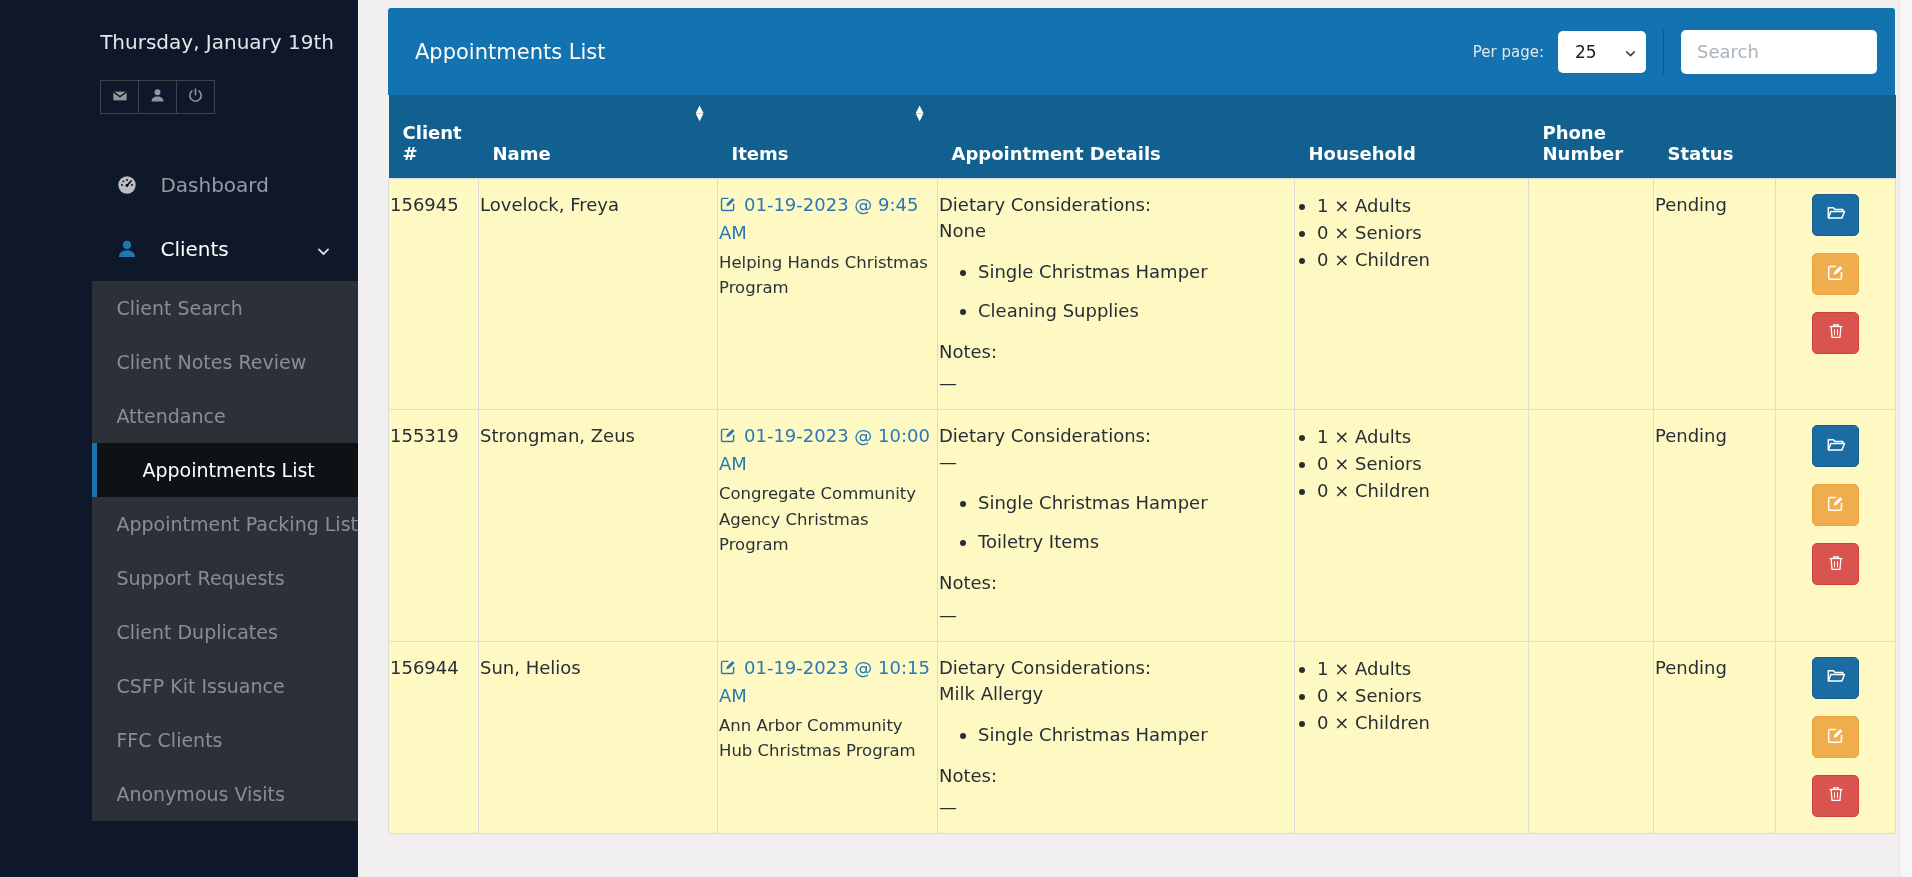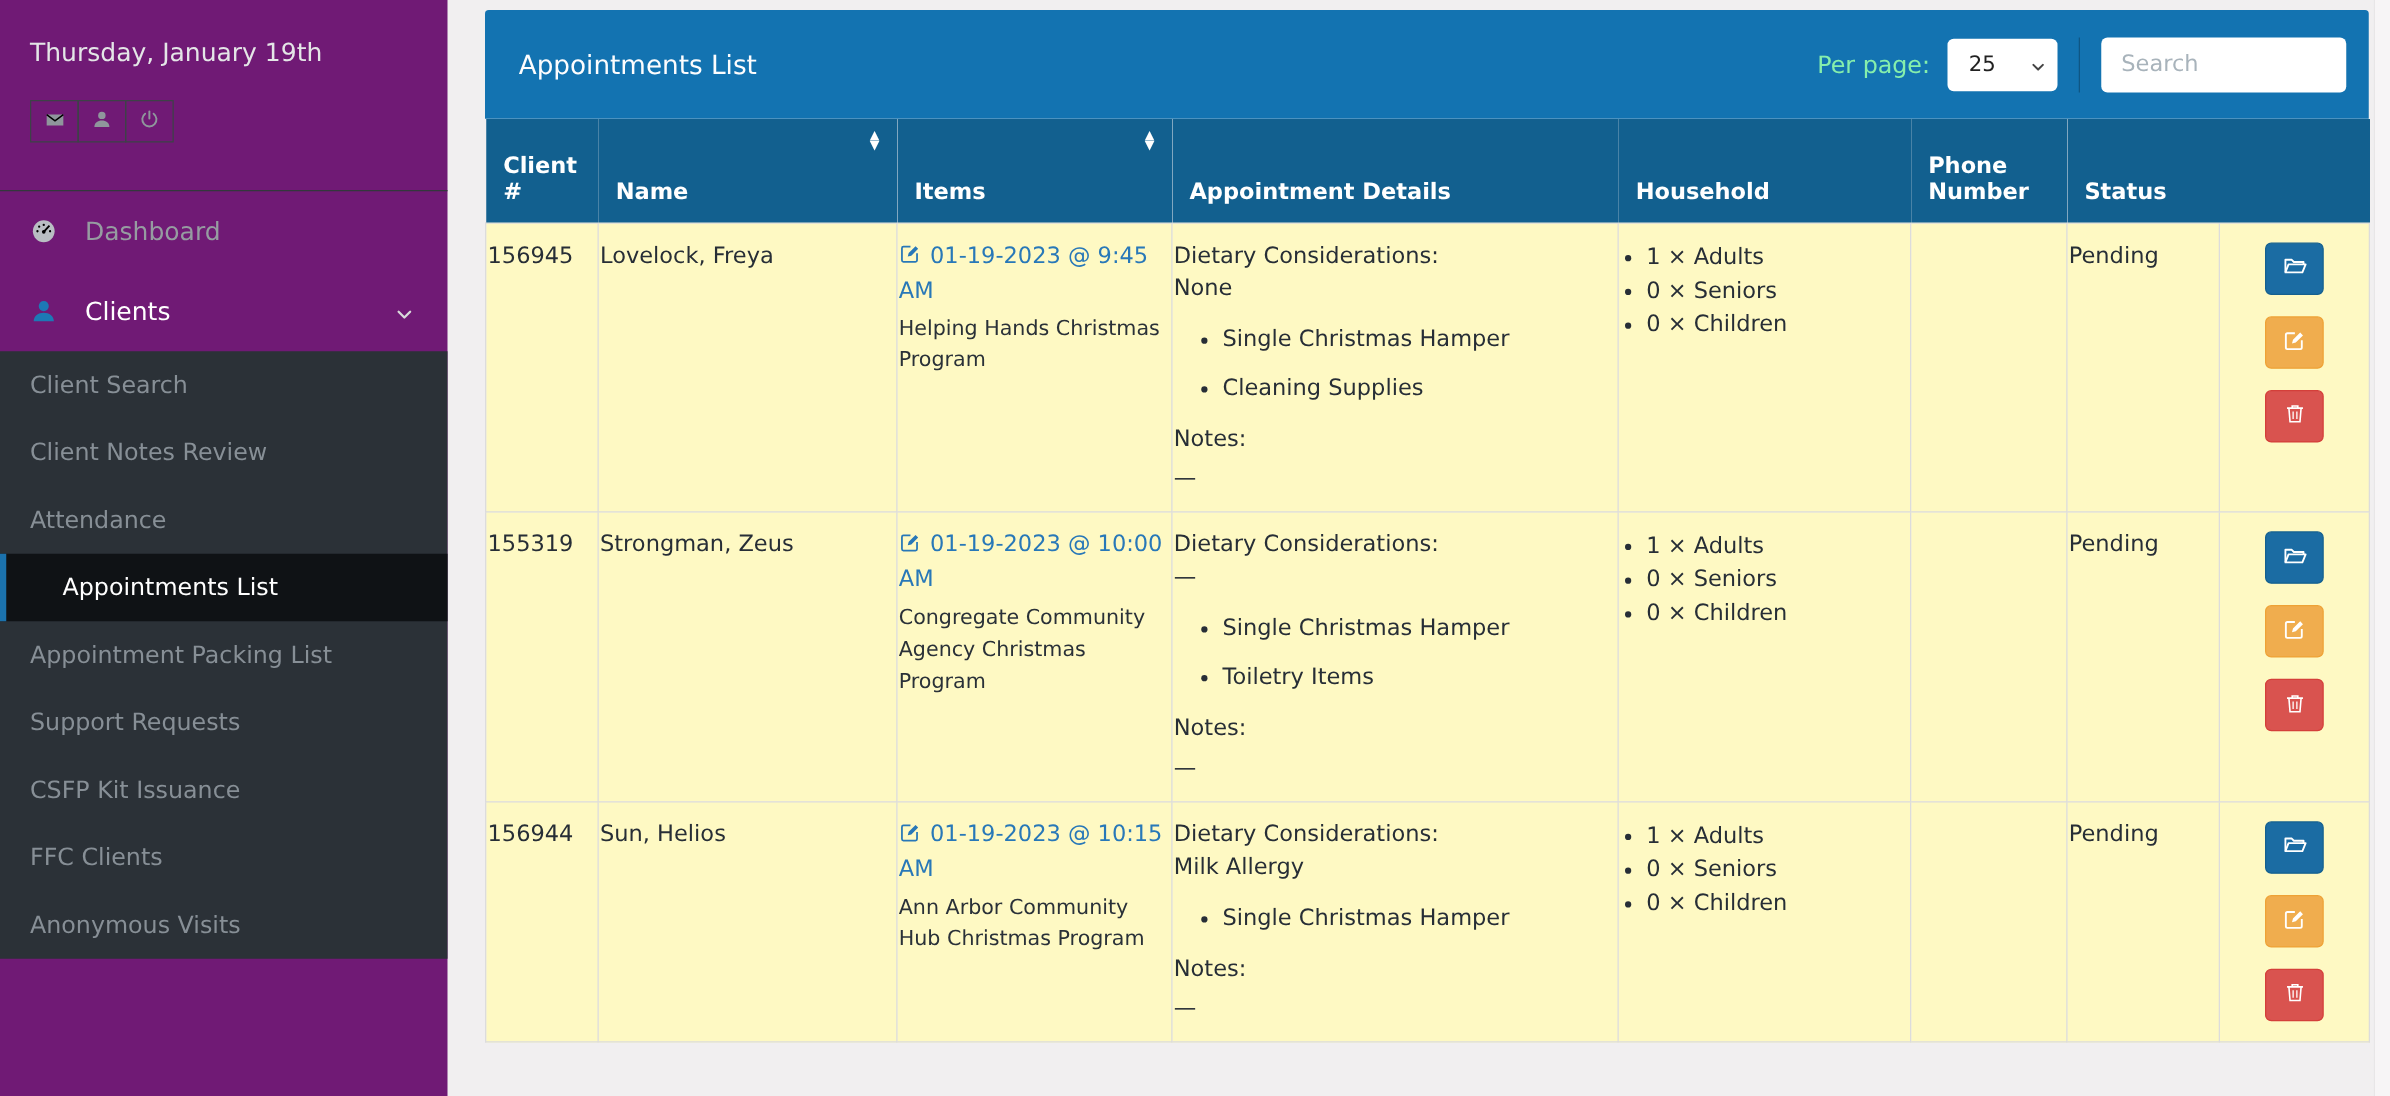--- a/index.html
+++ b/index.html
@@ -5,21 +5,21 @@
   * { box-sizing: border-box; margin: 0; padding: 0; }
   html,body { width:1912px; height:877px; overflow:hidden; }
   body {
     font-family: "DejaVu Sans", "Liberation Sans", sans-serif;
     background:#f1eff0;
     color:#272e36;
   }
   .app { position:relative; width:1912px; height:877px; display:flex; }
 
   
-  .sidebar { width:358px; min-width:358px; height:877px; background:#701a75; display:flex; flex-direction:column; }
+  .sidebar { width:358px; min-width:358px; height:877px; background:#0f172a; display:flex; flex-direction:column;align-items:flex-end; }
   .sidebar-top { padding:30px 24px 0 24px; }
   .sidebar-date { color:#e4e6e7; font-size:20px; }
   .quick-icons { display:flex; margin-top:26px; }
   .qbtn {
     width:39px; height:34px; background:transparent; border:1px solid #3d4247;
     color:#8f969c; display:flex; align-items:center; justify-content:center;
     margin-right:-1px; cursor:pointer;
   }
   .sidebar-divider { border-top:1px solid #33383c; margin-top:38px; }
 
@@ -45,21 +45,21 @@
 
   
   .main { flex:1; height:877px; padding:8px 17px 0 30px; position:relative; }
   .panel { width:1507px; }
   .panel-heading {
     background:#1373b1; height:87px; border-radius:3px 3px 0 0;
     display:flex; align-items:center; padding:0 18px 0 27px;
   }
   .panel-title { color:#fdfdfe; font-size:21px; }
   .heading-spacer { flex:1; }
-  .per-page-label { color:#86efac; font-size:19px; margin-right:14px; }
+  .per-page-label { color:#e5e5e5; font-size:15px; margin-right:14px; }
   .select-wrap { position:relative; width:88px; height:42px; }
   .select-wrap select {
     -webkit-appearance:none; appearance:none;
     width:88px; height:42px; border:0; border-radius:5px; background:#fff;
     font-family:inherit; font-size:17px; color:#222; padding:0 26px 0 17px; cursor:pointer;
   }
   .select-chevron { position:absolute; right:9px; top:14px; width:13px; height:13px; color:#444; pointer-events:none; }
   .vdivider { width:1px; height:44px; background:rgba(0,0,0,0.25); margin:0 17px; }
   .search-input {
     width:196px; height:44px; border:0; border-radius:5px; background:#fff;
@@ -184,20 +184,23 @@
         <div class="submenu-item active">
             <span>Appointments List</span>
           </div>
         <div class="submenu-item">
             <span>Appointment Packing List</span>
           </div>
         <div class="submenu-item">
             <span>Support Requests</span>
           </div>
         <div class="submenu-item">
+            <span>Client Duplicates</span>
+          </div>
+        <div class="submenu-item">
             <span>CSFP Kit Issuance</span>
           </div>
         <div class="submenu-item">
             <span>FFC Clients</span>
           </div>
         <div class="submenu-item">
             <span>Anonymous Visits</span>
           </div>
       </div>
     </nav>

